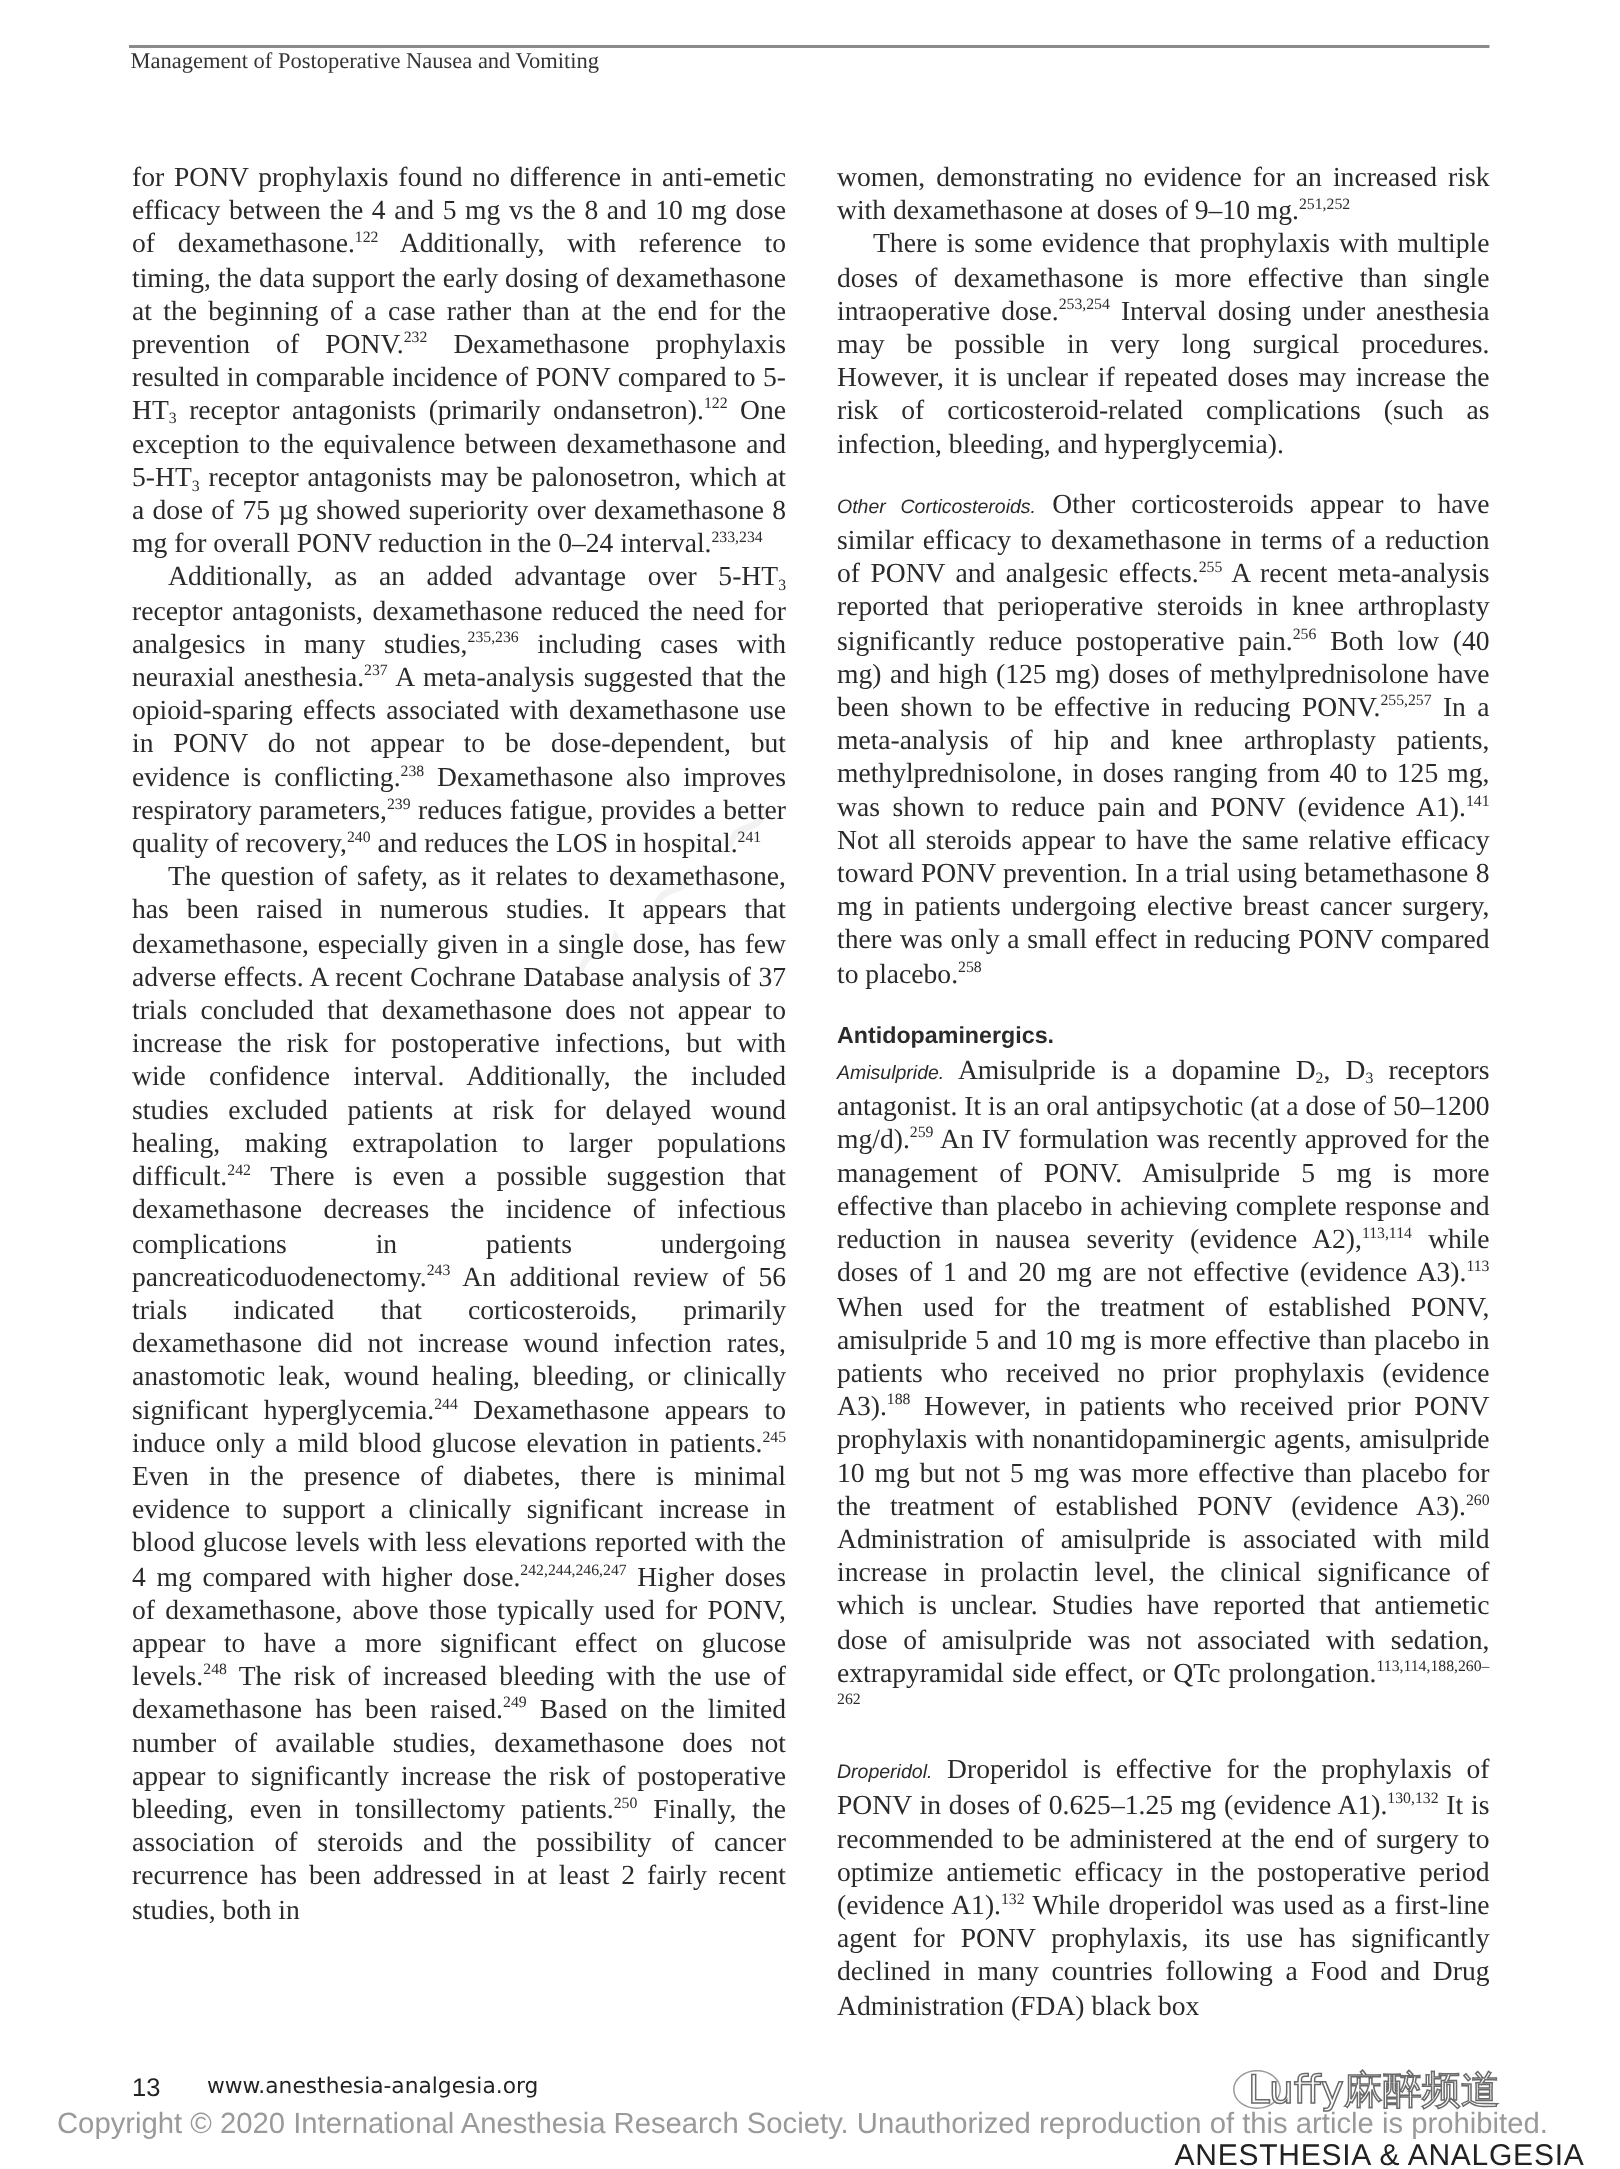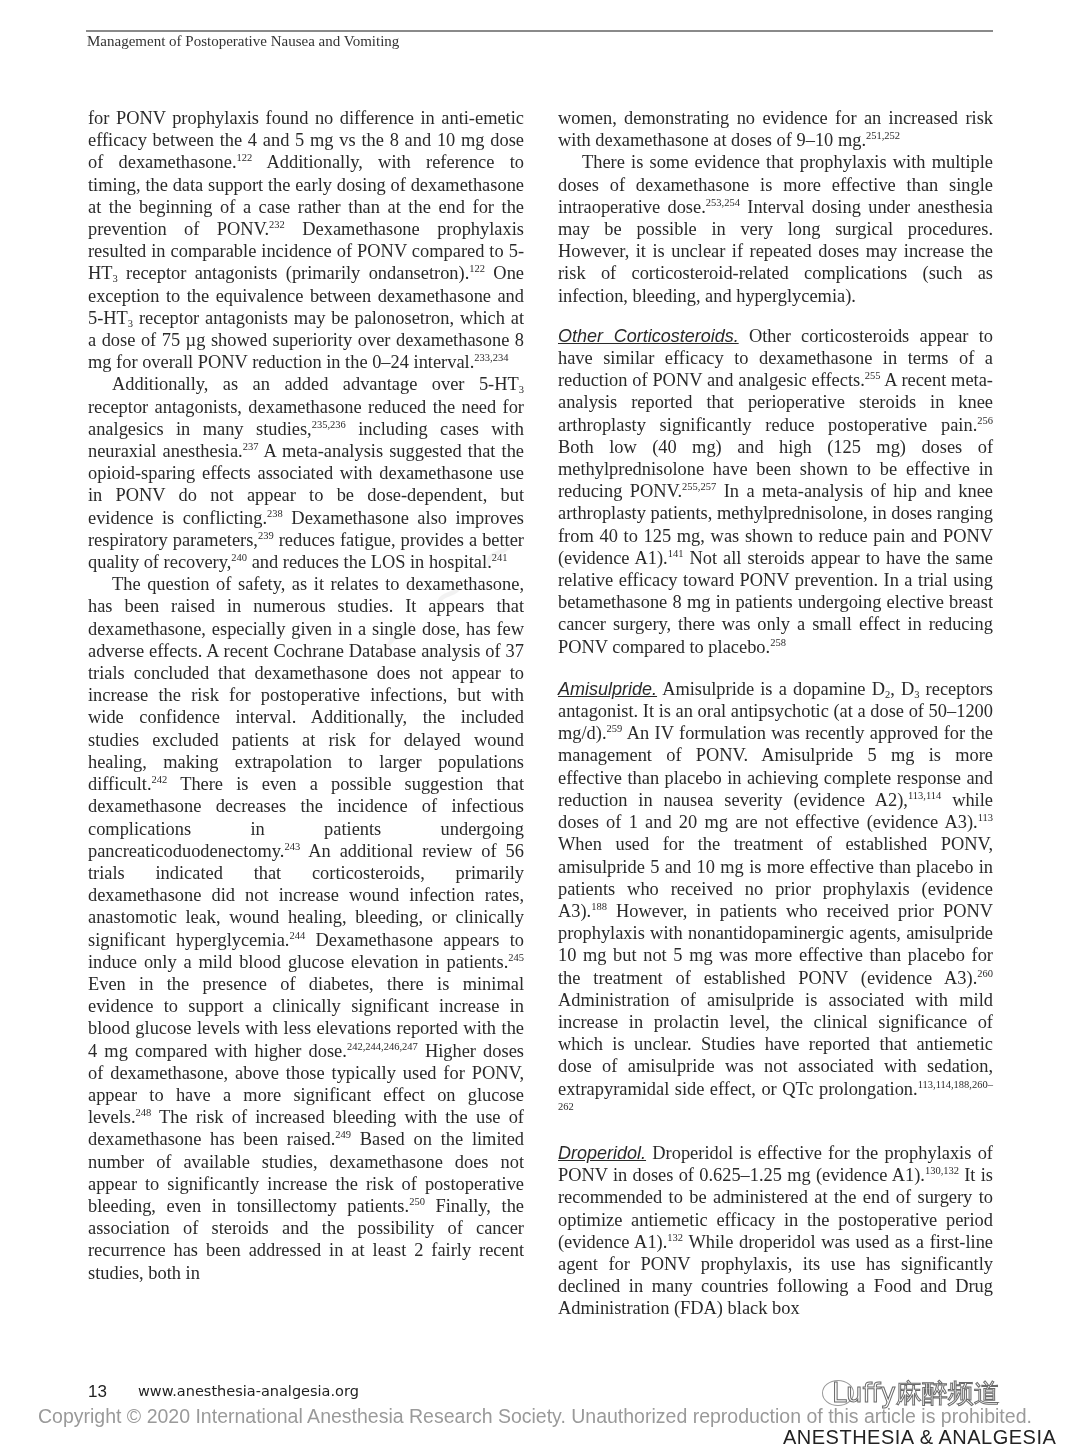--- a/index.html
+++ b/index.html
@@ -7,21 +7,21 @@
   .page { position: absolute; left: 0; top: 0; width: 1080px; height: 1372px; background: #fff; }
   .header-rule { position: absolute; left: 86px; top: 30px; width: 907px; height: 2px; background: #8a8a8a; }
   .running-head { position: absolute; left: 87px; top: 33px; font-family: "Liberation Serif", "DejaVu Serif", serif; font-size: 15px; color: #333; }
   .col { position: absolute; top: 95px; font-family: "Liberation Serif", "DejaVu Serif", serif; font-size: 18.4px; line-height: 22.2px; color: #2a2a2a; text-align: justify; hyphens: manual; margin-top: 12px; }
   .col-left { left: 88px; width: 436px; }
   .col-right { left: 558px; width: 435px; }
   .col p { margin: 0; }
   .indent { text-indent: 24px; }
   sup { font-size: 10.5px; line-height: 0; vertical-align: 7px; }
   sub { font-size: 10.5px; line-height: 0; vertical-align: -3px; }
-  .runin { font-family: "Liberation Sans", "DejaVu Sans", sans-serif; font-style: italic; font-size: 18px; text-decoration: underline; }
+  .runin { font-family: "Liberation Sans", "DejaVu Sans", sans-serif; font-style: italic; font-size: 13px; }
   .subhead { font-family: "Liberation Sans", "DejaVu Sans", sans-serif; font-weight: bold; font-size: 15.5px; margin-top: 0; }
   .gap-small { height: 18px; }
   .gap-large { height: 20px; }
   .footer-page { position: absolute; left: 88px; top: 1382px; font-family: "Liberation Sans", "DejaVu Sans", sans-serif; font-size: 17px; color: #222; }
   .footer-url { position: absolute; left: 138px; top: 1383px; font-family: "DejaVu Sans", sans-serif; font-size: 14.5px; color: #222; }
   .footer-journal { position: absolute; left: 783px; top: 1426px; font-family: "Liberation Sans", "DejaVu Sans", sans-serif; font-size: 20px; color: #222; letter-spacing: 0.5px; }
   .copyright { position: absolute; left: 38px; top: 1405px; font-family: "Liberation Sans", "DejaVu Sans", sans-serif; font-size: 19.5px; color: #9a9a9a; white-space: nowrap; }
   .wm-channel { position: absolute; left: 832px; top: 1376px; font-family: "DejaVu Sans", sans-serif; font-size: 26px; color: rgba(255,255,255,0.6); -webkit-text-stroke: 1px #6a6a6a; white-space: nowrap; }
   .wm-logo { position: absolute; left: 822px; top: 1380px; width: 30px; height: 24px; border: 1px solid #9a9a9a; border-radius: 50%; background: rgba(255,255,255,0.6); }
   .wm-diag { position: absolute; left: 360px; top: 560px; font-family: "DejaVu Sans", sans-serif; font-size: 56px; color: rgba(0,0,0,0.05); transform: rotate(-40deg); white-space: nowrap; pointer-events: none; }
@@ -48,20 +48,21 @@
     <p><span>women, demonstrating no evidence for an increased risk with dexamethasone at doses of 9–10 mg.</span><sup>251,252</sup></p>
 
     <p class="indent"><span>There is some evidence that prophylaxis with multiple doses of dexamethasone is more effective than single intraoperative dose.</span><sup>253,254</sup><span> Interval dosing under anesthesia may be possible in very long surgical procedures. However, it is unclear if repeated doses may increase the risk of corticosteroid-related complications (such as infection, bleeding, and hyperglycemia).</span></p>
 
     <div class="gap-small"></div>
 
     <p><span class="runin">Other Corticosteroids.</span><span> Other corticosteroids appear to have similar efficacy to dexamethasone in terms of a reduction of PONV and analgesic effects.</span><sup>255</sup><span> A recent meta-analysis reported that perioperative steroids in knee arthroplasty significantly reduce postoperative pain.</span><sup>256</sup><span> Both low (40 mg) and high (125 mg) doses of methylprednisolone have been shown to be effective in reducing PONV.</span><sup>255,257</sup><span> In a meta-analysis of hip and knee arthroplasty patients, methylprednisolone, in doses ranging from 40 to 125 mg, was shown to reduce pain and PONV (evidence A1).</span><sup>141</sup><span> Not all steroids appear to have the same relative efficacy toward PONV prevention. In a trial using betamethasone 8 mg in patients undergoing elective breast cancer surgery, there was only a small effect in reducing PONV compared to placebo.</span><sup>258</sup></p>
 
     <div class="gap-large"></div>
 
+    <div class="subhead">Antidopaminergics.</div>
 
     <p><span class="runin">Amisulpride.</span><span> Amisulpride is a dopamine D</span><sub>2</sub><span>, D</span><sub>3</sub><span> receptors antagonist. It is an oral antipsychotic (at a dose of 50–1200 mg/d).</span><sup>259</sup><span> An IV formulation was recently approved for the management of PONV. Amisulpride 5 mg is more effective than placebo in achieving complete response and reduction in nausea severity (evidence A2),</span><sup>113,114</sup><span> while doses of 1 and 20 mg are not effective (evidence A3).</span><sup>113</sup><span> When used for the treatment of established PONV, amisulpride 5 and 10 mg is more effective than placebo in patients who received no prior prophylaxis (evidence A3).</span><sup>188</sup><span> However, in patients who received prior PONV prophylaxis with nonantidopaminergic agents, amisulpride 10 mg but not 5 mg was more effective than placebo for the treatment of established PONV (evidence A3).</span><sup>260</sup><span> Administration of amisulpride is associated with mild increase in prolactin level, the clinical significance of which is unclear. Studies have reported that antiemetic dose of amisulpride was not associated with sedation, extrapyramidal side effect, or QTc prolongation.</span><sup>113,114,188,260–262</sup></p>
 
     <div class="gap-large"></div>
 
     <p><span class="runin">Droperidol.</span><span> Droperidol is effective for the prophylaxis of PONV in doses of 0.625–1.25 mg (evidence A1).</span><sup>130,132</sup><span> It is recommended to be administered at the end of surgery to optimize antiemetic efficacy in the postoperative period (evidence A1).</span><sup>132</sup><span> While droperidol was used as a first-line agent for PONV prophylaxis, its use has significantly declined in many countries following a Food and Drug Administration (FDA) black box</span></p>
   </div>
 
   <div class="footer-page">13</div>
   <div class="footer-url">www.anesthesia-analgesia.org</div>

